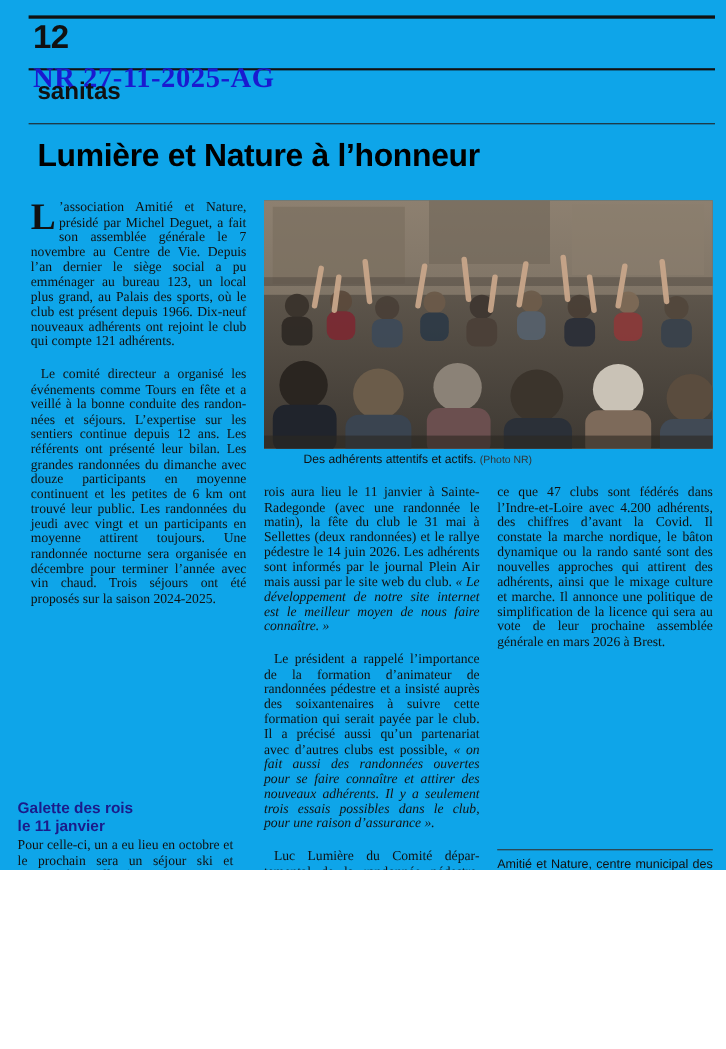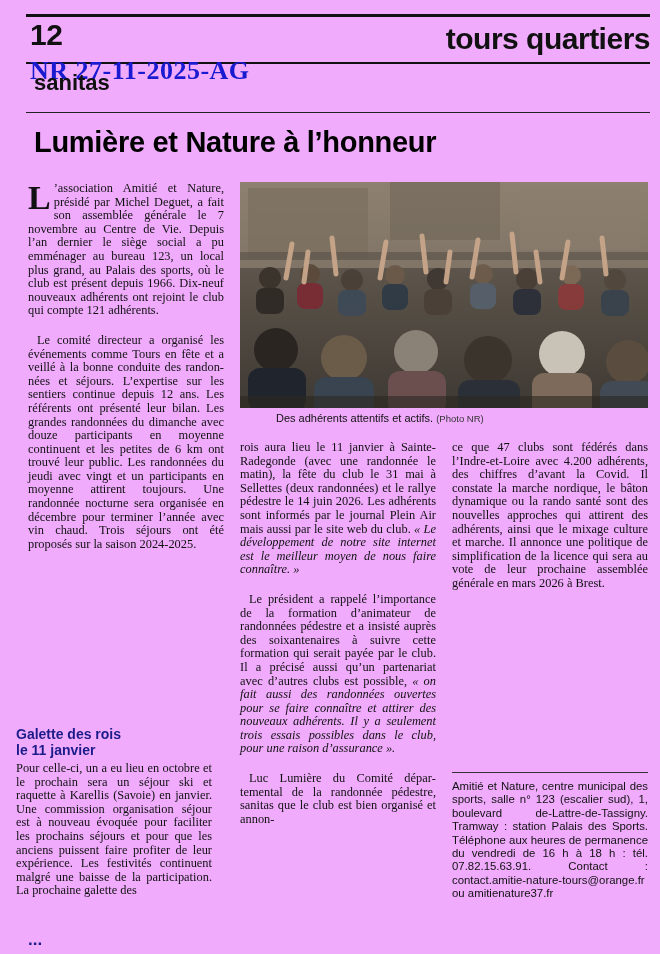--- a/index.html
+++ b/index.html
@@ -3,22 +3,22 @@
 <meta charset="utf-8">
 <style>
   html, body {
     margin: 0;
     padding: 0;
     background: #ffffff;
   }
   #page {
     position: relative;
     width: 660px;
-    height: 954px;
-    background: #f0abfc;
+    height: 791px;
+    background: #0ea5e9;
     overflow: hidden;
     font-family: "Liberation Serif", serif;
     color: #1a1a1a;
   }
   
   .rule-top {
     position: absolute;
     left: 26px;
     right: 10px;
     top: 14px;
@@ -187,21 +187,20 @@
     height: 20px;
   }
 </style>
 </head>
 <body>
 
 <div id="page">
 
   <div class="rule-top"></div>
   <div class="page-number">12</div>
-  <div class="masthead">tours quartiers</div>
   <div class="rule-under-head"></div>
   <div class="stamp">NR 27-11-2025-AG</div>
   <div class="section-label">sanitas</div>
   <div class="rule-under-sanitas"></div>
   <div class="headline">Lumière et Nature à l’honneur</div>
 
   <div class="photo">
     <svg width="408" height="226" viewBox="0 0 408 226" xmlns="http://www.w3.org/2000/svg">
       <defs>
         <linearGradient id="wall" x1="0" y1="0" x2="0" y2="1">

